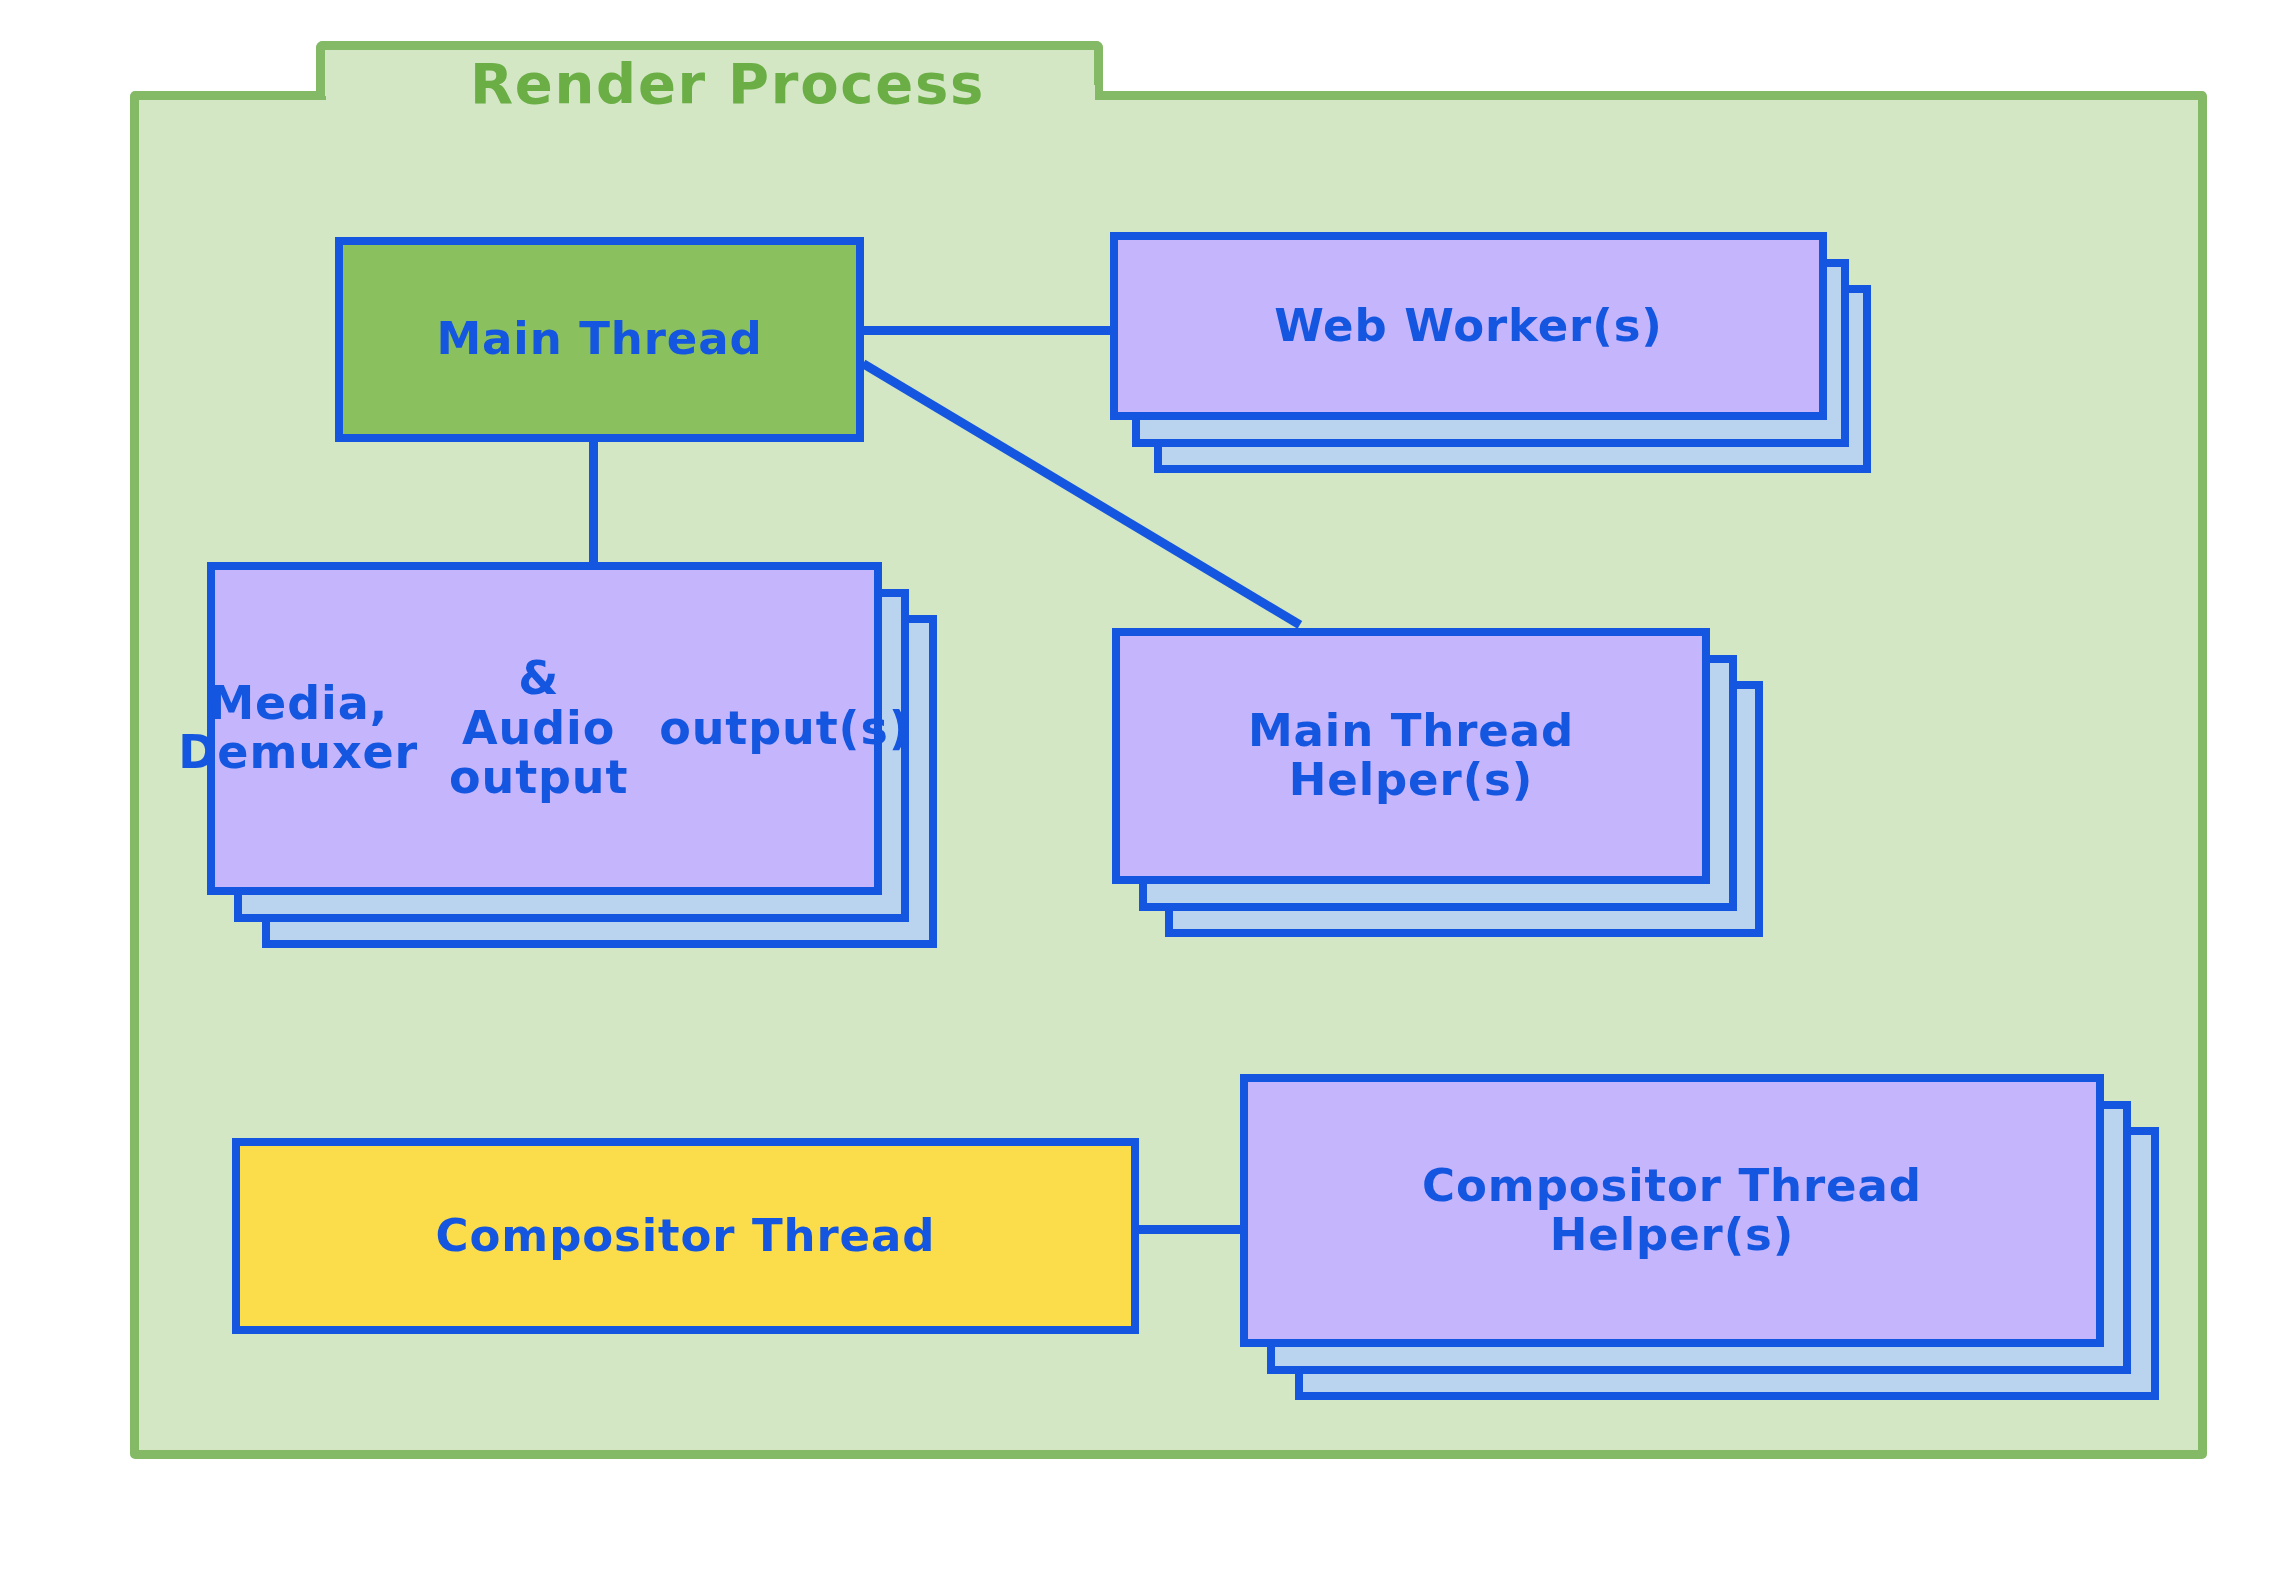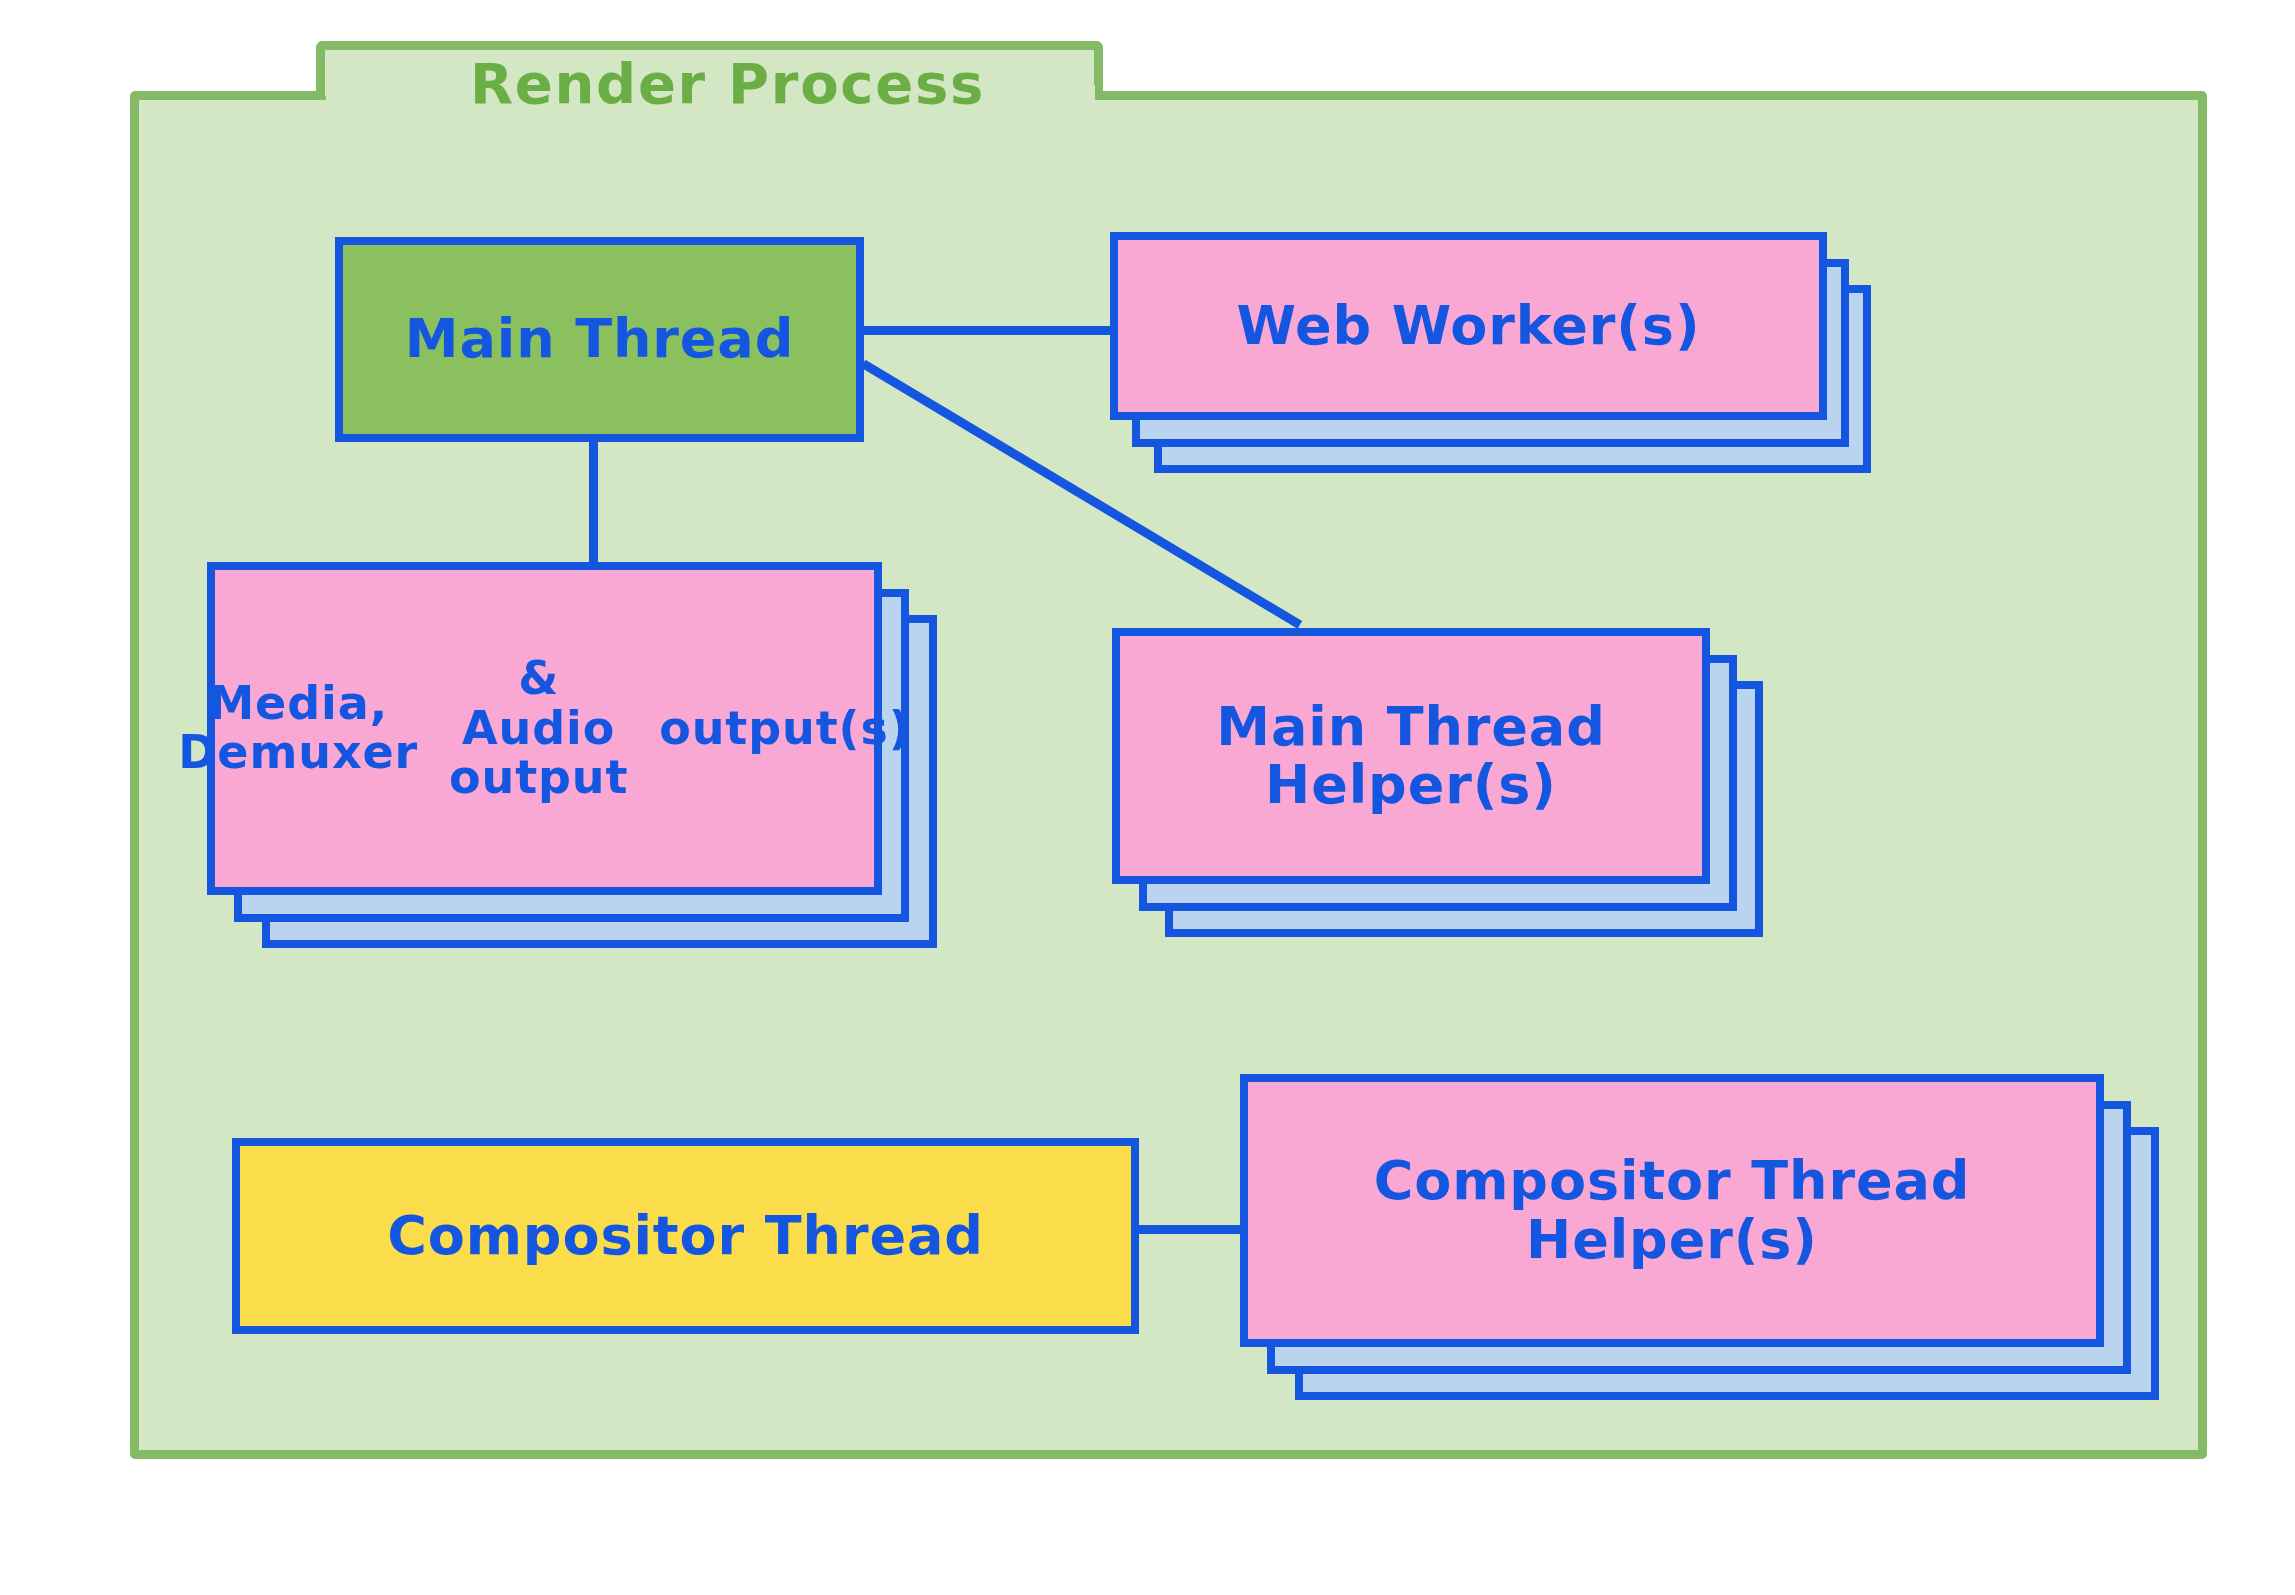--- a/index.html
+++ b/index.html
@@ -84,39 +84,39 @@
     z-index: 4;
   }
   .node .face {
     position: absolute;
     left: 0;
     top: 0;
     width: 100%;
     height: 100%;
     box-sizing: border-box;
     border: 8.5px solid #1456E0;
-    background: #f9a8d4;
+    background: #c4b5fd;
     display: flex;
     align-items: center;
     justify-content: center;
     z-index: 3;
   }
   .node .shadow {
     position: absolute;
     box-sizing: border-box;
     border: 8.5px solid #1456E0;
     background: #BAD4F0;
     z-index: 1;
   }
   .node .shadow.s1 { z-index: 2; }
   .node .shadow.s2 { z-index: 1; }
 
   .label {
     color: #1456E0;
-    font-size: 54px;
+    font-size: 45px;
     font-weight: 700;
     line-height: 1.08;
     text-align: center;
     letter-spacing: 0.9px;
     padding: 0 15.4px;
     font-family: "DejaVu Sans", sans-serif;
   }
   .label.small { font-size: 46px; }
 
   

